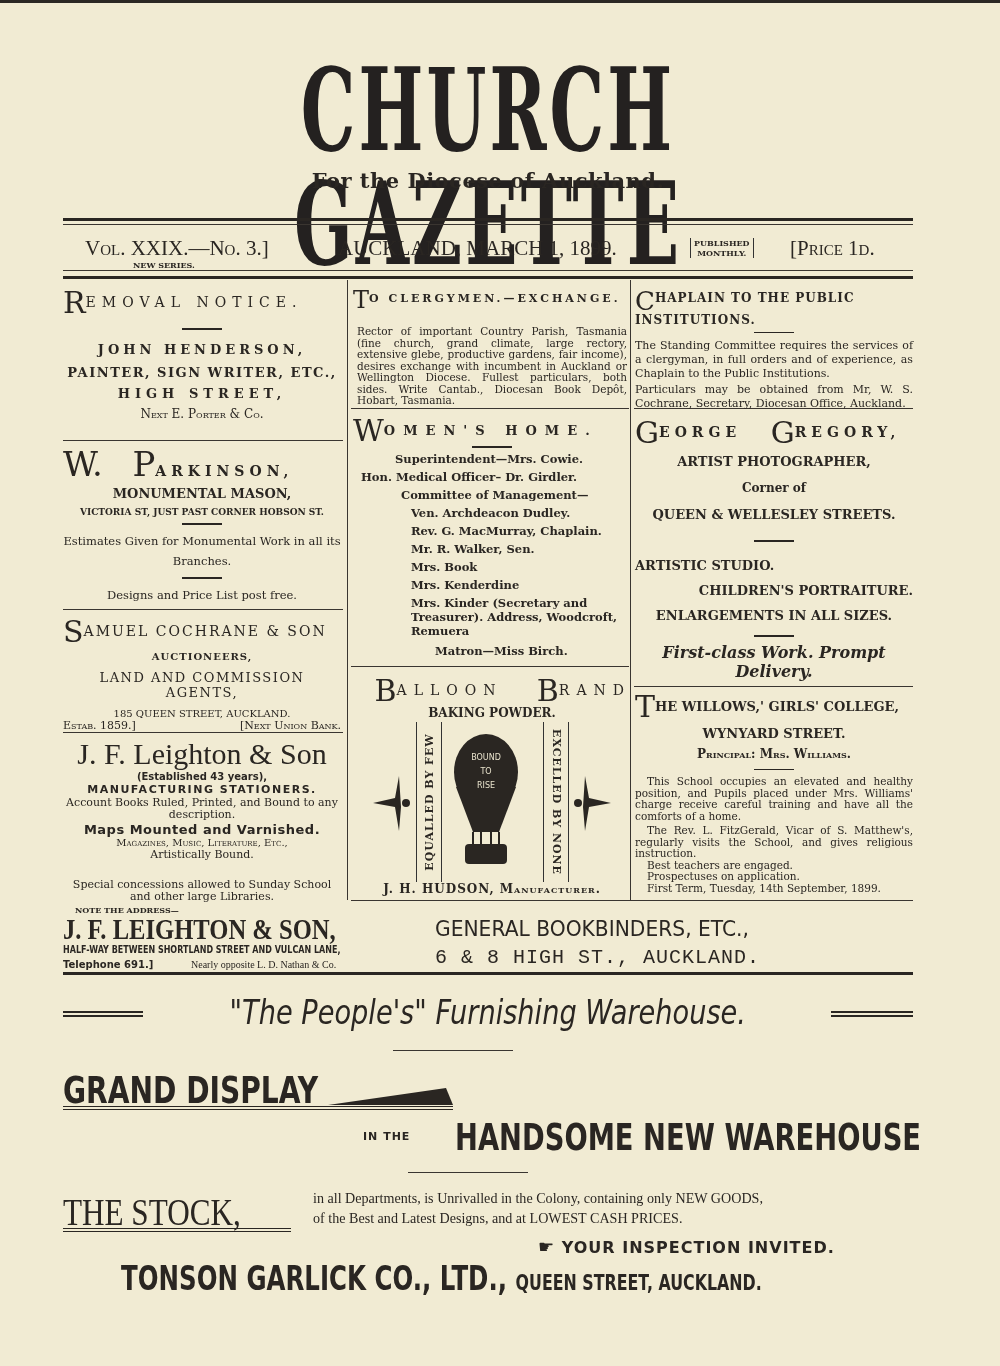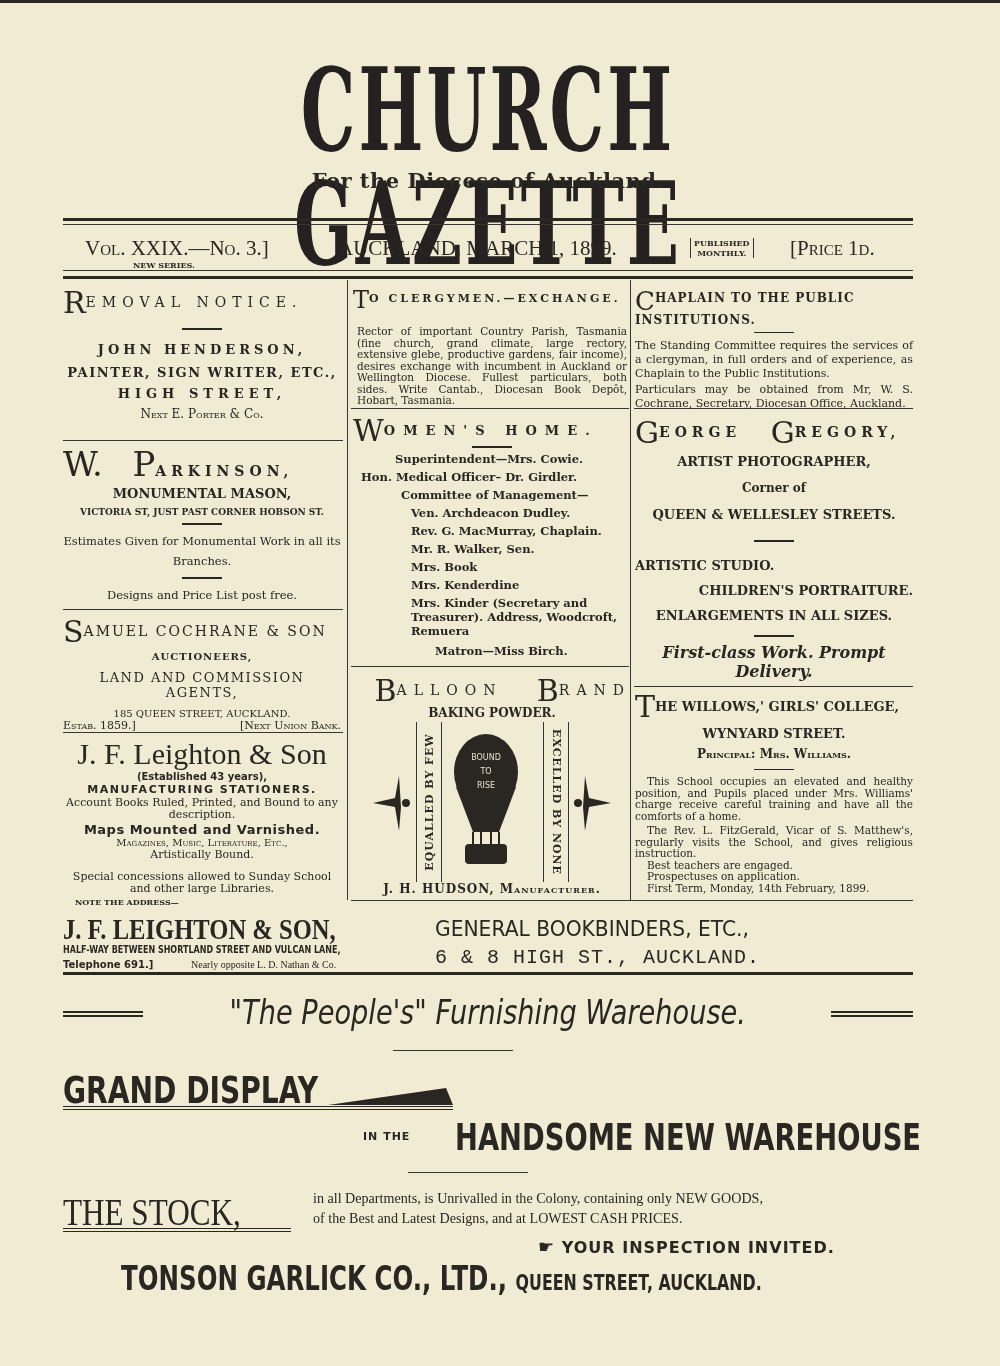--- a/index.html
+++ b/index.html
@@ -200,21 +200,21 @@
   </div>
 
   <div class="blk t-leigh">
     <div class="head">J. F. Leighton &amp; Son</div>
     <div class="b">(Established 43 years),</div>
     <div class="b2">MANUFACTURING STATIONERS.</div>
     <div class="p">Account Books Ruled, Printed, and Bound to any description.</div>
     <div class="b2" style="font-size:13px; letter-spacing:0.5px; margin-top:2px">Maps Mounted and Varnished.</div>
     <div class="sc">Magazines, Music, Literature, Etc.,</div>
     <div class="p">Artistically Bound.</div>
-    <div class="p" style="margin-top:10px">Special concessions allowed to Sunday School and other large Libraries.</div>
+    <div class="p" style="margin-top:18px">Special concessions allowed to Sunday School and other large Libraries.</div>
     <div class="note">NOTE THE ADDRESS—</div>
   </div>
 
   <div class="blk t-cler">
     <div class="head"><span class="dropcap" style="font-size:24px">T</span><span>O CLERGYMEN.—EXCHANGE.</span></div>
     <div class="p">Rector of important Country Parish, Tasmania (fine church, grand climate, large rectory, extensive glebe, productive gardens, fair income), desires exchange with incumbent in Auckland or Wellington Diocese. Fullest particulars, both sides. Write Cantab., Diocesan Book Depôt, Hobart, Tasmania.</div>
   </div>
 
   <div class="blk t-women">
     <div class="head"><span class="dropcap">W</span><span>OMEN'S HOME.</span></div>
@@ -282,21 +282,21 @@
 
   <div class="blk t-will">
     <div class="head"><span class="dropcap">T</span><span>HE WILLOWS,' GIRLS' COLLEGE,</span></div>
     <div class="s">WYNYARD STREET.</div>
     <div class="sc">Principal: Mrs. Williams.</div>
     <span class="short-rule" style="height:1px; margin-top:8px"></span>
     <div class="p" style="text-indent:12px">This School occupies an elevated and healthy position, and Pupils placed under Mrs. Williams' charge receive careful training and have all the comforts of a home.</div>
     <div class="p" style="margin-top:3px; text-indent:12px">The Rev. L. FitzGerald, Vicar of S. Matthew's, regularly visits the School, and gives religious instruction.</div>
     <div class="pl">Best teachers are engaged.</div>
     <div class="pl">Prospectuses on application.</div>
-    <div class="pl">First Term, Monday, 14th February, 1899.</div>
+    <div class="pl">First Term, Tuesday, 14th September, 1899.</div>
   </div>
 
   <div class="leigh-ban">
     <div class="big">J. F. LEIGHTON &amp; SON,</div>
     <div class="gb">GENERAL BOOKBINDERS, ETC.,</div>
     <div class="hw">HALF-WAY BETWEEN SHORTLAND STREET AND VULCAN LANE,</div>
     <div class="tel">Telephone 691.]</div>
     <div class="near">Nearly opposite L. D. Nathan &amp; Co.</div>
     <div class="addr">6 &amp; 8 HIGH ST., AUCKLAND.</div>
   </div>

